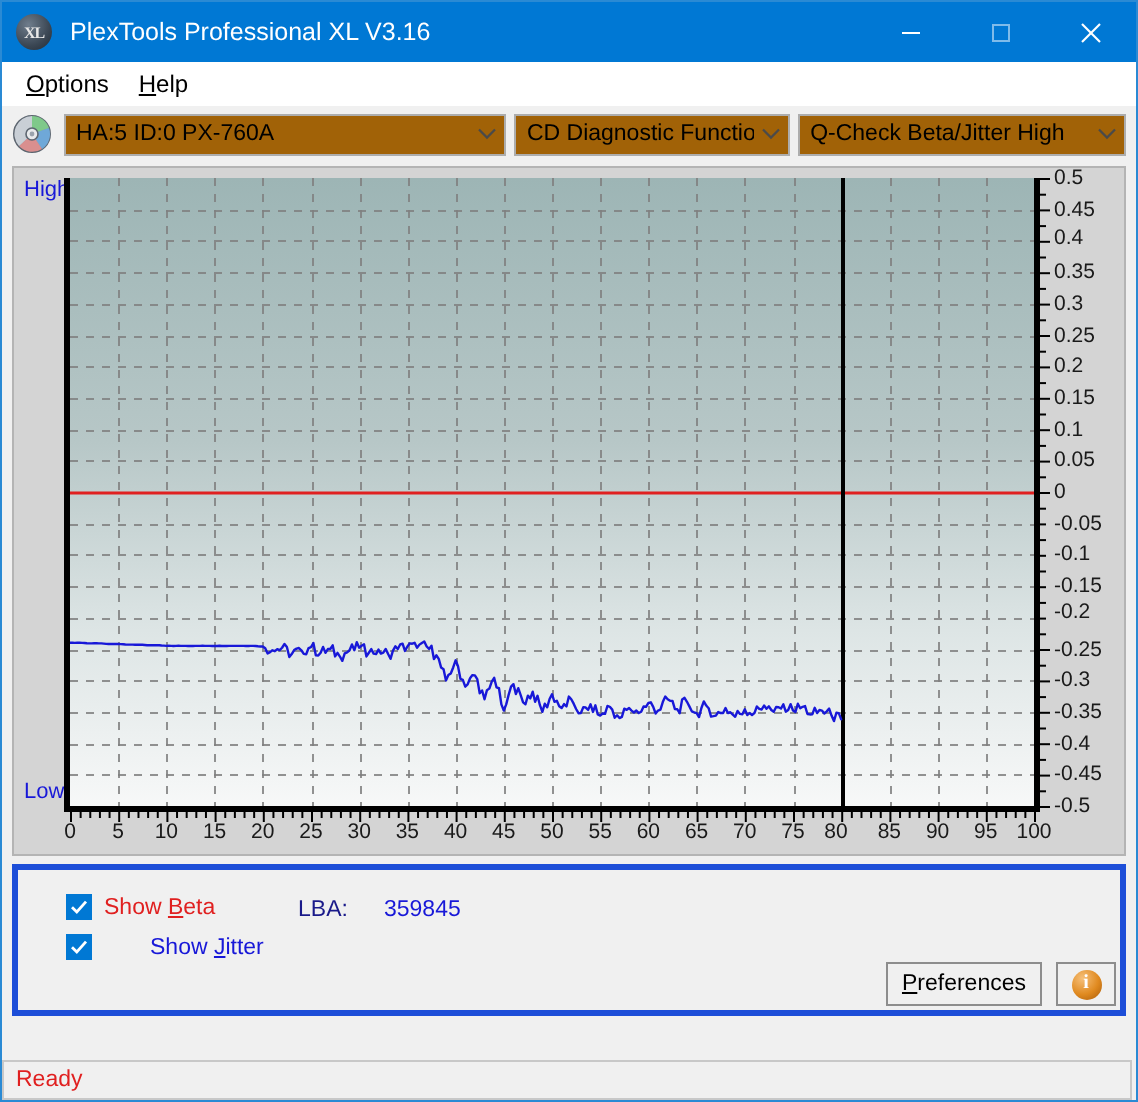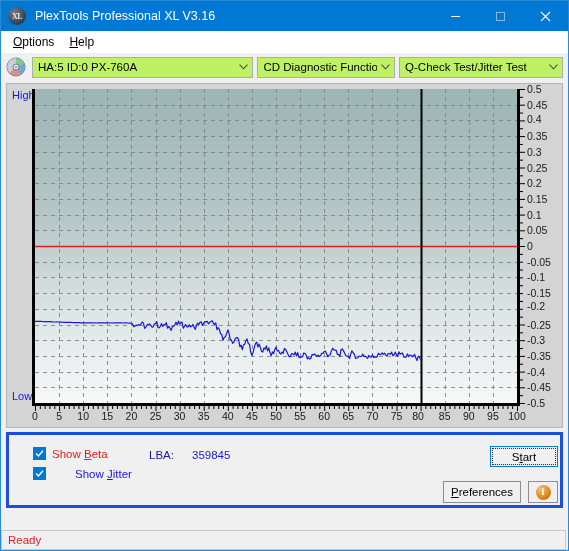--- a/index.html
+++ b/index.html
@@ -75,21 +75,21 @@
     padding: 0 5px;
     gap: 4px;
   }
   .disc-icon {
     width: 20px; height: 20px;
     flex: 0 0 auto;
     margin-right: 2px;
   }
   .combo {
     height: 21px;
-    background: #bef264;
+    background: #a16207;
     border: 1px solid #adadad;
     display: flex;
     align-items: center;
     font-size: 11.5px;
     color: #000000;
     padding-left: 5px;
     position: relative;
     white-space: nowrap;
     overflow: hidden;
   }
@@ -311,21 +311,21 @@
   <div class="combo" id="combo-func">
     <span class="cb-text">CD Diagnostic Functions</span>
     <span class="cb-arrow">
       <svg width="9" height="6" viewBox="0 0 9 6">
           <polyline points="0.5,0.7 4.5,4.8 8.5,0.7" fill="none" stroke="#4a4a4a" stroke-width="1.1"></polyline>
         </svg>
     </span>
   </div>
 
   <div class="combo" id="combo-test">
-    <span class="cb-text">Q-Check Test/Jitter Test</span>
+    <span class="cb-text">Q-Check Beta/Jitter High</span>
     <span class="cb-arrow">
       <svg width="9" height="6" viewBox="0 0 9 6">
           <polyline points="0.5,0.7 4.5,4.8 8.5,0.7" fill="none" stroke="#4a4a4a" stroke-width="1.1"></polyline>
         </svg>
     </span>
   </div>
 </div>
 
 <div class="chart-panel">
   <div class="lbl-high">High</div>
@@ -586,23 +586,20 @@
       <svg width="9" height="9" viewBox="0 0 9 9">
           <polyline points="1,4.6 3.4,7 8,1.8" fill="none" stroke="#ffffff" stroke-width="1.4"></polyline>
         </svg>
     </span>
     <span class="chk-label chk-label-jitter">Show <u>J</u>itter</span>
   </div>
 
   <div class="lba-label">LBA:</div>
   <div class="lba-value">359845</div>
 
-  <div class="btn" id="btn-start">
-    <span>S<u>t</u>art</span>
-  </div>
   <div class="btn" id="btn-prefs">
     <span><u>P</u>references</span>
   </div>
   <div class="btn" id="btn-info">
     <span class="info-glyph">i</span>
   </div>
 </div>
 
 <div class="statusbar">
   <span>Ready</span>

